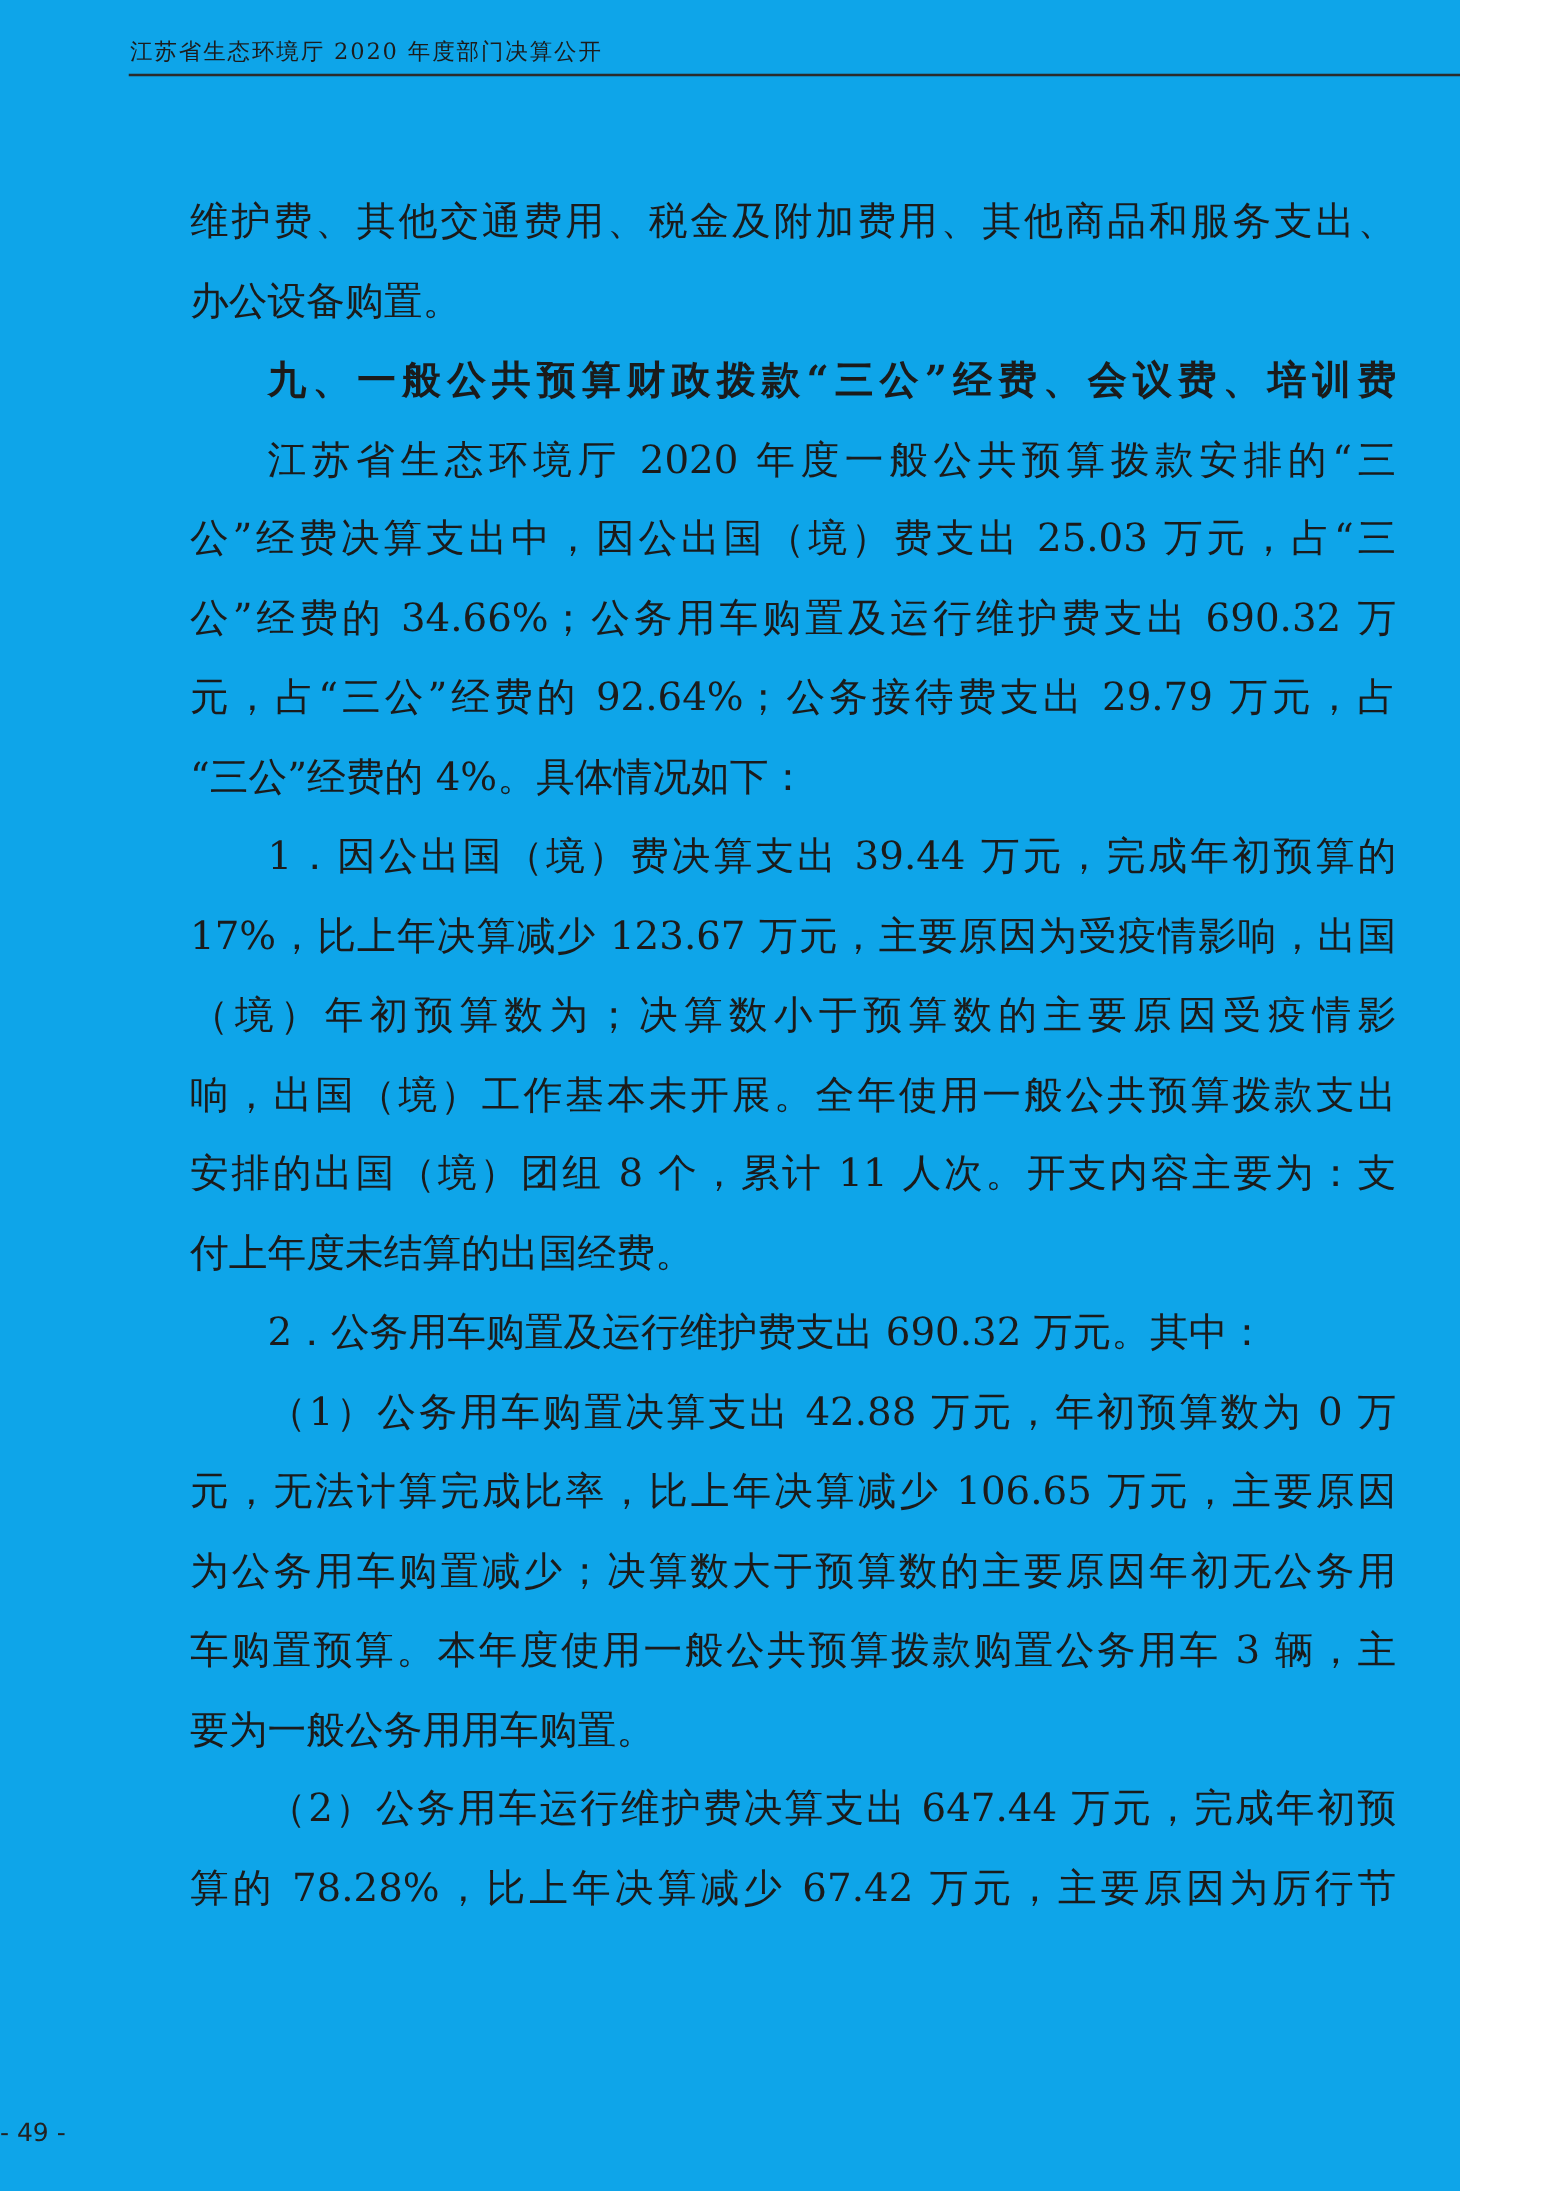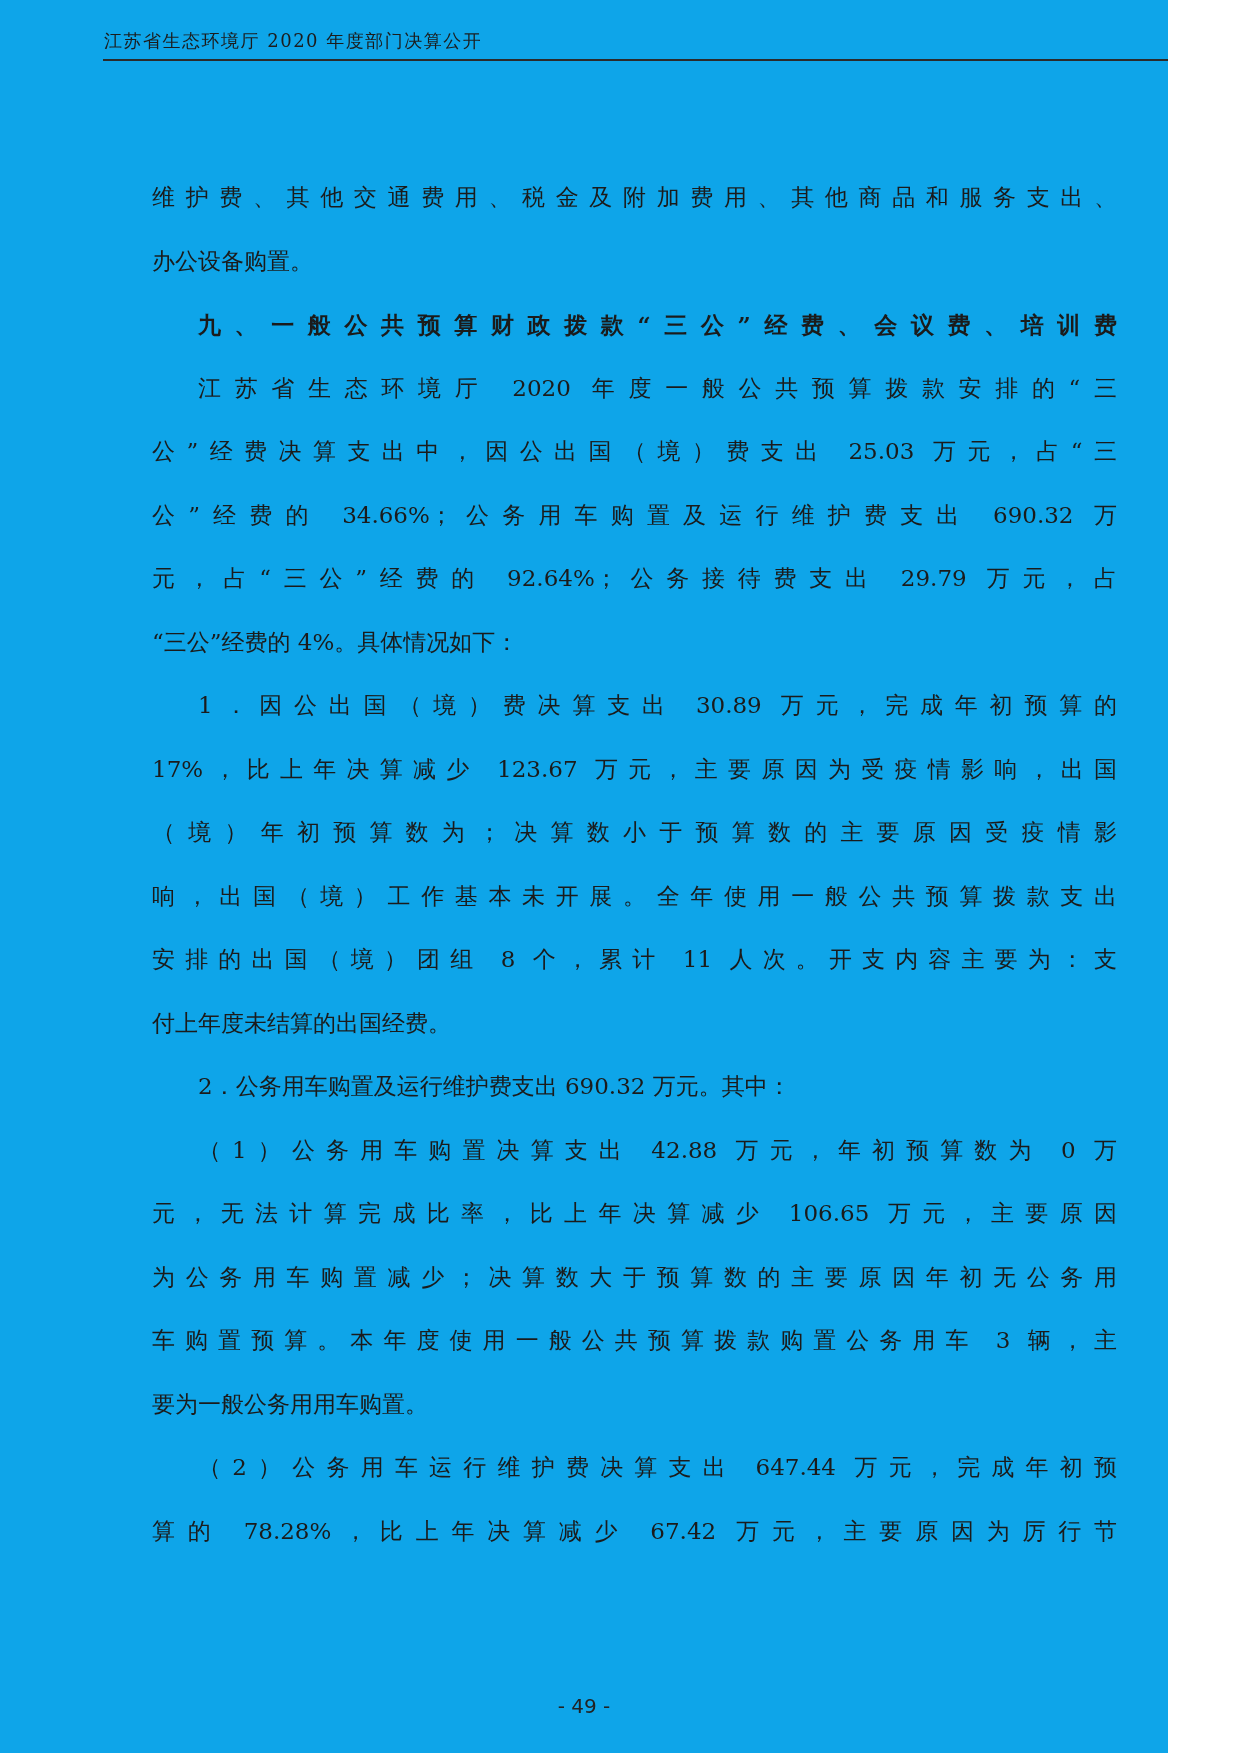--- a/index.html
+++ b/index.html
@@ -28,23 +28,23 @@
     position: absolute;
     left: 103px;
     top: 59px;
     width: 1068px;
     height: 2px;
     background: #2b2b2b;
   }
   .body-block {
     position: absolute;
     left: 152px;
-    top: 166px;
+    top: 146px;
     width: 965px;
-    font-size: 23px;
+    font-size: 31px;
     line-height: 63.5px;
     color: #1b1b1b;
   }
   .line {
     text-align: justify;
     text-justify: inter-character;
   }
   .line.j {            
     text-align-last: justify;
   }
@@ -52,21 +52,21 @@
     text-indent: 2em;
   }
   .line.b {            
     font-weight: 700;
   }
   .footer {
     position: absolute;
     left: 0;
     top: 1694px;
     width: 100%;
-    text-align: center;
+    text-align: left;
     font-family: "DejaVu Sans", sans-serif;
     font-size: 20px;
     color: #222222;
   }
 </style>
 </head>
 <body>
 
 <div class="page">
 
@@ -75,21 +75,21 @@
 
   <div class="body-block">
     <div class="line j">维护费、其他交通费用、税金及附加费用、其他商品和服务支出、</div>
     <div class="line">办公设备购置。</div>
     <div class="line j i b">九、一般公共预算财政拨款“三公”经费、会议费、培训费</div>
     <div class="line j i">江苏省生态环境厅 2020 年度一般公共预算拨款安排的“三</div>
     <div class="line j">公”经费决算支出中，因公出国（境）费支出 25.03 万元，占“三</div>
     <div class="line j">公”经费的 34.66%；公务用车购置及运行维护费支出 690.32 万</div>
     <div class="line j">元，占“三公”经费的 92.64%；公务接待费支出 29.79 万元，占</div>
     <div class="line">“三公”经费的 4%。具体情况如下：</div>
-    <div class="line j i">1．因公出国（境）费决算支出 30.89 万元，完成年初预算的</div>
+    <div class="line j i">1．因公出国（境）费决算支出 39.44 万元，完成年初预算的</div>
     <div class="line j">17%，比上年决算减少 123.67 万元，主要原因为受疫情影响，出国</div>
     <div class="line j">（境）年初预算数为；决算数小于预算数的主要原因受疫情影</div>
     <div class="line j">响，出国（境）工作基本未开展。全年使用一般公共预算拨款支出</div>
     <div class="line j">安排的出国（境）团组 8 个，累计 11 人次。开支内容主要为：支</div>
     <div class="line">付上年度未结算的出国经费。</div>
     <div class="line i">2．公务用车购置及运行维护费支出 690.32 万元。其中：</div>
     <div class="line j i">（1）公务用车购置决算支出 42.88 万元，年初预算数为 0 万</div>
     <div class="line j">元，无法计算完成比率，比上年决算减少 106.65 万元，主要原因</div>
     <div class="line j">为公务用车购置减少；决算数大于预算数的主要原因年初无公务用</div>
     <div class="line j">车购置预算。本年度使用一般公共预算拨款购置公务用车 3 辆，主</div>

